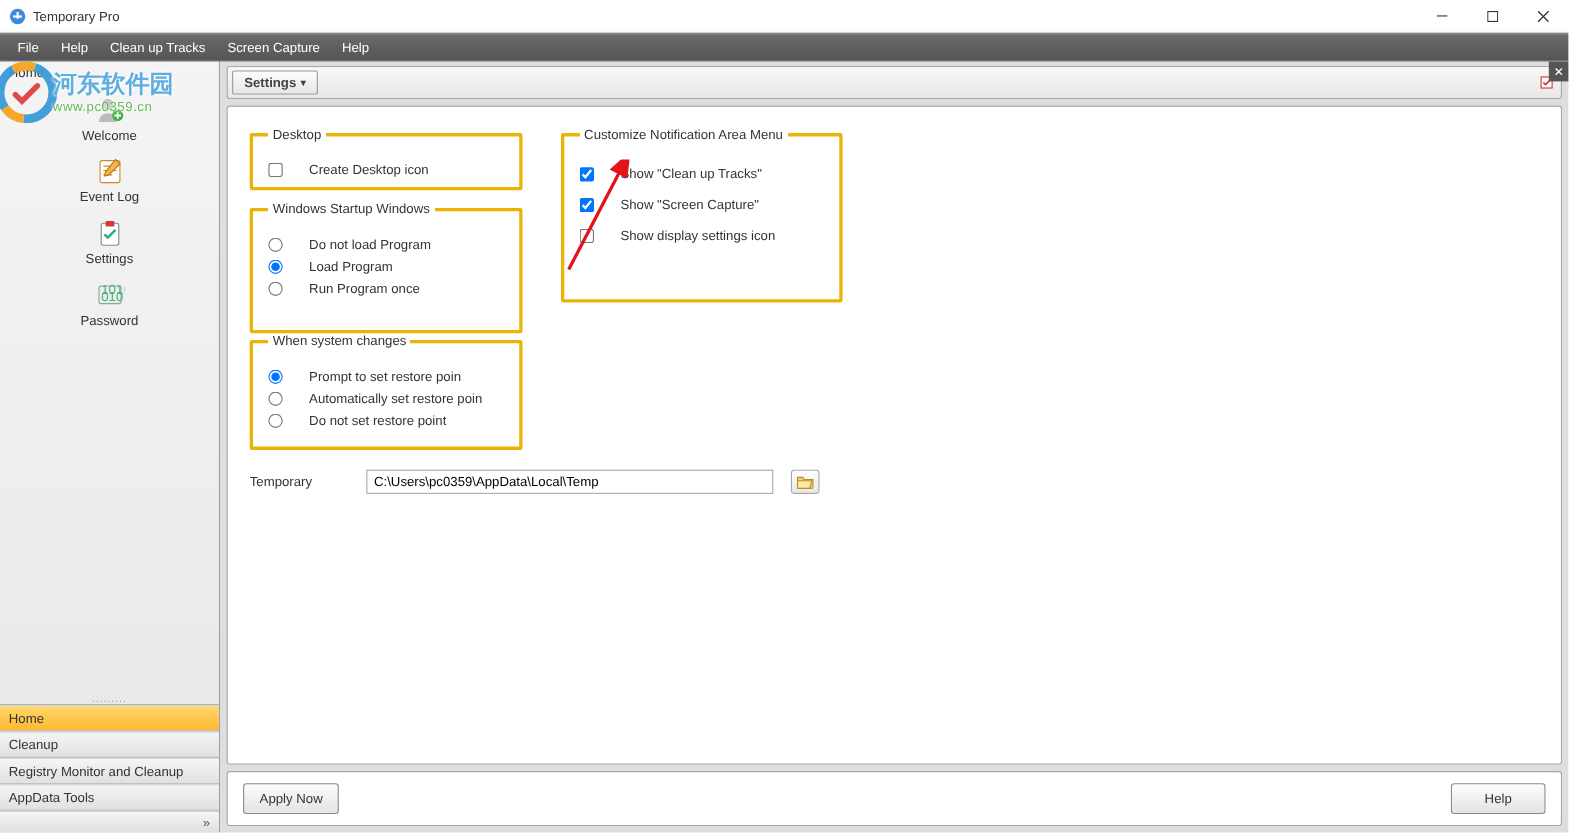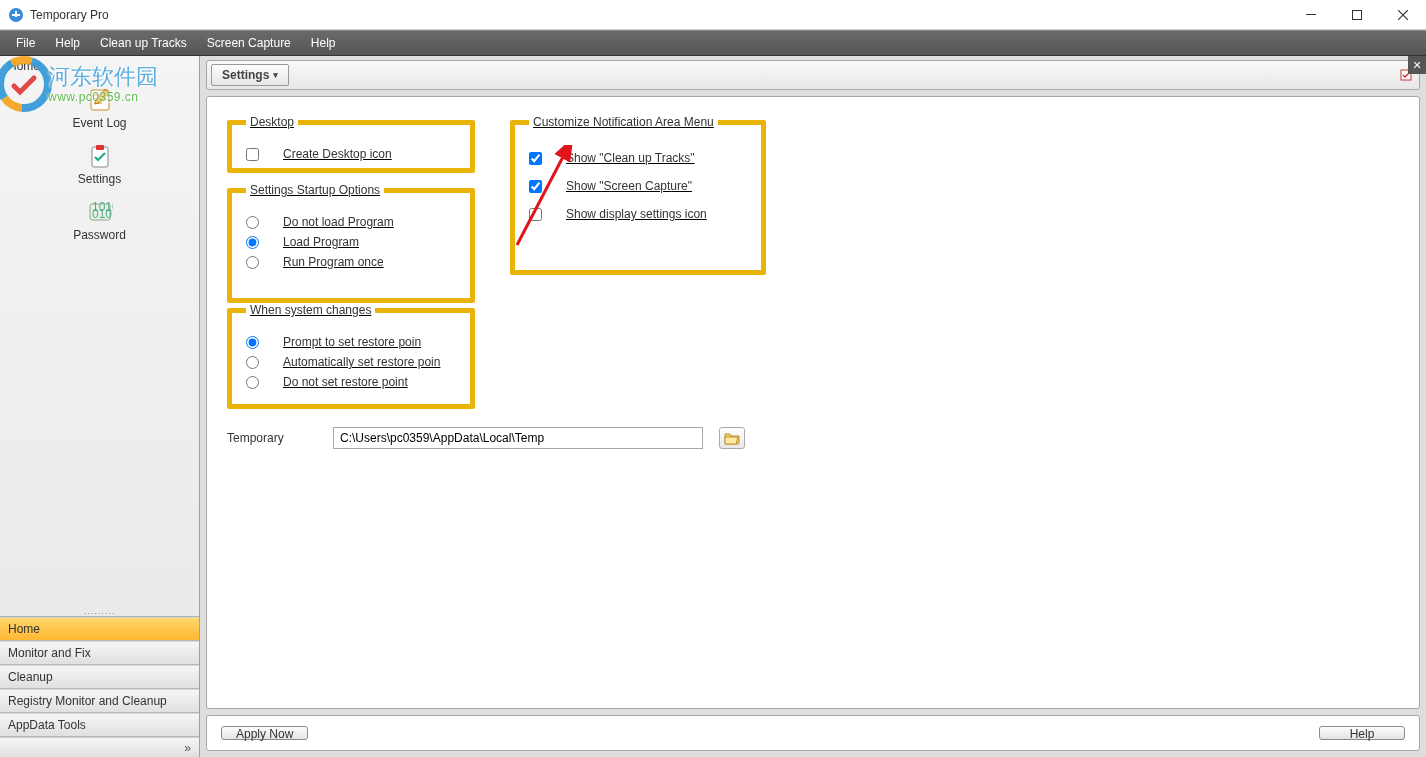--- a/index.html
+++ b/index.html
@@ -30,44 +30,44 @@
 
 .main { flex: 1; display: flex; flex-direction: column; background: #dedede; position: relative; }
 .toolbar { height: 30px; margin: 4px 6px 0 6px; background: linear-gradient(#f8f8f8,#e8e8e8); border: 1px solid #a8a8a8; border-radius: 3px; display: flex; align-items: center; padding: 0 4px; }
 .toolbar-btn { height: 22px; padding: 0 10px 0 10px; border: 1px solid #999; background: linear-gradient(#fdfdfd,#e6e6e6); border-radius: 2px; display:flex; align-items:center; gap:4px; cursor:pointer; font-weight:bold; color:#444;}
 .toolbar .spacer { flex:1; }
 .toolbar .pin { width:18px; height:18px; display:flex; align-items:center; justify-content:center; }
 .tab-close { position:absolute; right:0; top:0; width:18px; height:18px; background:#555; color:#fff; display:flex;align-items:center;justify-content:center; font-size:11px; cursor:pointer;}
 
 .content { flex:1; margin:6px; background:#fff; border:1px solid #a8a8a8; border-radius:3px; padding:18px 20px; position:relative; }
 
-fieldset { border:5px solid #eab308; border-radius:2px; padding:12px 14px 14px; margin:0;text-decoration:underline; }
+fieldset { border:3px solid #eab308; border-radius:2px; padding:12px 14px 14px; margin:0; }
 legend { padding:0 4px; color:#333; font-size:12px; }
 .row-groups { display:flex; gap:22px; align-items:flex-start; }
 .col-left fieldset { width: 248px; }
 .col-right fieldset { width: 256px; }
 .fs-desktop { margin-bottom: 10px; height: 58px; }
 .fs-startup { height: 120px; }
 .fs-changes { width: 248px; height: 106px; }
 .opt { display:flex; align-items:center; gap:24px; margin:6px 0; color:#333; cursor:pointer;}
 .opt input { margin:0; }
 
 .temp-row { display:flex; align-items:center; gap:16px; margin-top:18px; }
 .temp-row label { color:#333; width:90px; }
 .temp-row input[type=text] { width: 370px; height:22px; border:1px solid #a8a8a8; padding:0 6px; }
 .browse-btn { width:26px; height:22px; border:1px solid #a8a8a8; background:linear-gradient(#fff,#e8e8e8); border-radius:3px; display:flex;align-items:center;justify-content:center; cursor:pointer;}
 
 .footer { margin:0 6px 6px 6px; background:#fff; border:1px solid #a8a8a8; border-radius:3px; padding:10px 14px; display:flex; justify-content:space-between; }
-.btn { min-width:86px; height:14px; border:1px solid #8a8a8a; background:linear-gradient(#fdfdfd,#e3e3e3); border-radius:3px; padding:0 14px; cursor:pointer; color:#333;}
+.btn { min-width:86px; height:28px; border:1px solid #8a8a8a; background:linear-gradient(#fdfdfd,#e3e3e3); border-radius:3px; padding:0 14px; cursor:pointer; color:#333;}
 
 .arrow-annot { position:absolute; left:300px; top:48px; pointer-events:none; }
 
 .watermark { position:absolute; left:-4px; top:0; pointer-events:none; opacity:0.95; }
 .watermark .logo { width:56px; height:56px; }
-.watermark .cn { position:absolute; left:52px; top:6px; font-size:22px; color:#56abde; text-shadow:0 0 3px #fff,0 0 3px #fff; font-weight:normal; white-space:nowrap;}
+.watermark .cn { position:absolute; left:52px; top:6px; font-size:22px; color:#56abde; text-shadow:0 0 3px #fff,0 0 3px #fff; font-weight:bold; white-space:nowrap;}
 .watermark .url { position:absolute; left:52px; top:34px; font-size:12px; color:#59b84b; text-shadow:0 0 3px #fff,0 0 3px #fff; letter-spacing:0.5px;}
 
 svg { display:block; }
 </style>
 </head>
 <body>
 
 <div class="titlebar">
   <span class="icon">
     <svg width="16" height="16" viewBox="0 0 16 16">
@@ -105,20 +105,31 @@
 </div>
 
 <div class="body-area">
 
   <div class="sidebar">
     <div class="sidebar-header">Home</div>
     <div class="sidebar-items">
       <div class="sidebar-item">
         <span class="ic">
           <svg width="26" height="26" viewBox="0 0 26 26">
+              <circle cx="11" cy="8" r="5" fill="#bbb"></circle>
+              <path d="M3 24c0-5 4-8 8-8s8 3 8 8" fill="#bbb"></path>
+              <circle cx="20" cy="18" r="5" fill="#3cb043"></circle>
+              <path d="M20 15v6M17 18h6" stroke="#fff" stroke-width="1.6"></path>
+            </svg>
+        </span>
+        <span class="lbl">Welcome</span>
+      </div>
+      <div class="sidebar-item">
+        <span class="ic">
+          <svg width="26" height="26" viewBox="0 0 26 26">
               <rect x="4" y="3" width="18" height="20" rx="2" fill="#fff" stroke="#c88a2a"></rect>
               <path d="M7 8h12M7 12h12M7 16h8" stroke="#c88a2a"></path>
               <path d="M18 2l4 4-10 10-4 1 1-4z" fill="#f4b44a" stroke="#b87a1a"></path>
             </svg>
         </span>
         <span class="lbl">Event Log</span>
       </div>
       <div class="sidebar-item">
         <span class="ic">
           <svg width="26" height="26" viewBox="0 0 26 26">
@@ -136,21 +147,20 @@
               <text x="5" y="12" font-size="6" fill="#5a8" font-family="monospace">101010</text>
               <text x="5" y="19" font-size="6" fill="#5a8" font-family="monospace">010101</text>
             </svg>
         </span>
         <span class="lbl">Password</span>
       </div>
     </div>
     <div class="sidebar-grip">∙∙∙∙∙∙∙∙∙</div>
     <div class="sidebar-categories">
       <div class="cat selected">Home</div>
-      <div class="cat">Monitor and Fix</div>
       <div class="cat">Cleanup</div>
       <div class="cat">Registry Monitor and Cleanup</div>
       <div class="cat">AppData Tools</div>
     </div>
     <div class="sidebar-expand">
       <span>»</span>
     </div>
   </div>
 
   <div class="main">
@@ -175,21 +185,21 @@
         <div class="col-left">
           <fieldset class="fs-desktop">
             <legend>Desktop</legend>
             <label class="opt">
               <input type="checkbox" style="">
               <span>Create Desktop icon</span>
             </label>
           </fieldset>
 
           <fieldset class="fs-startup">
-            <legend>Settings Startup Options</legend>
+            <legend>Windows Startup Windows</legend>
             <label class="opt">
               <input type="radio" name="startup" style="">
               <span>Do not load Program</span>
             </label>
             <label class="opt">
               <input type="radio" name="startup" checked="" style="">
               <span>Load Program</span>
             </label>
             <label class="opt">
               <input type="radio" name="startup" style="">

